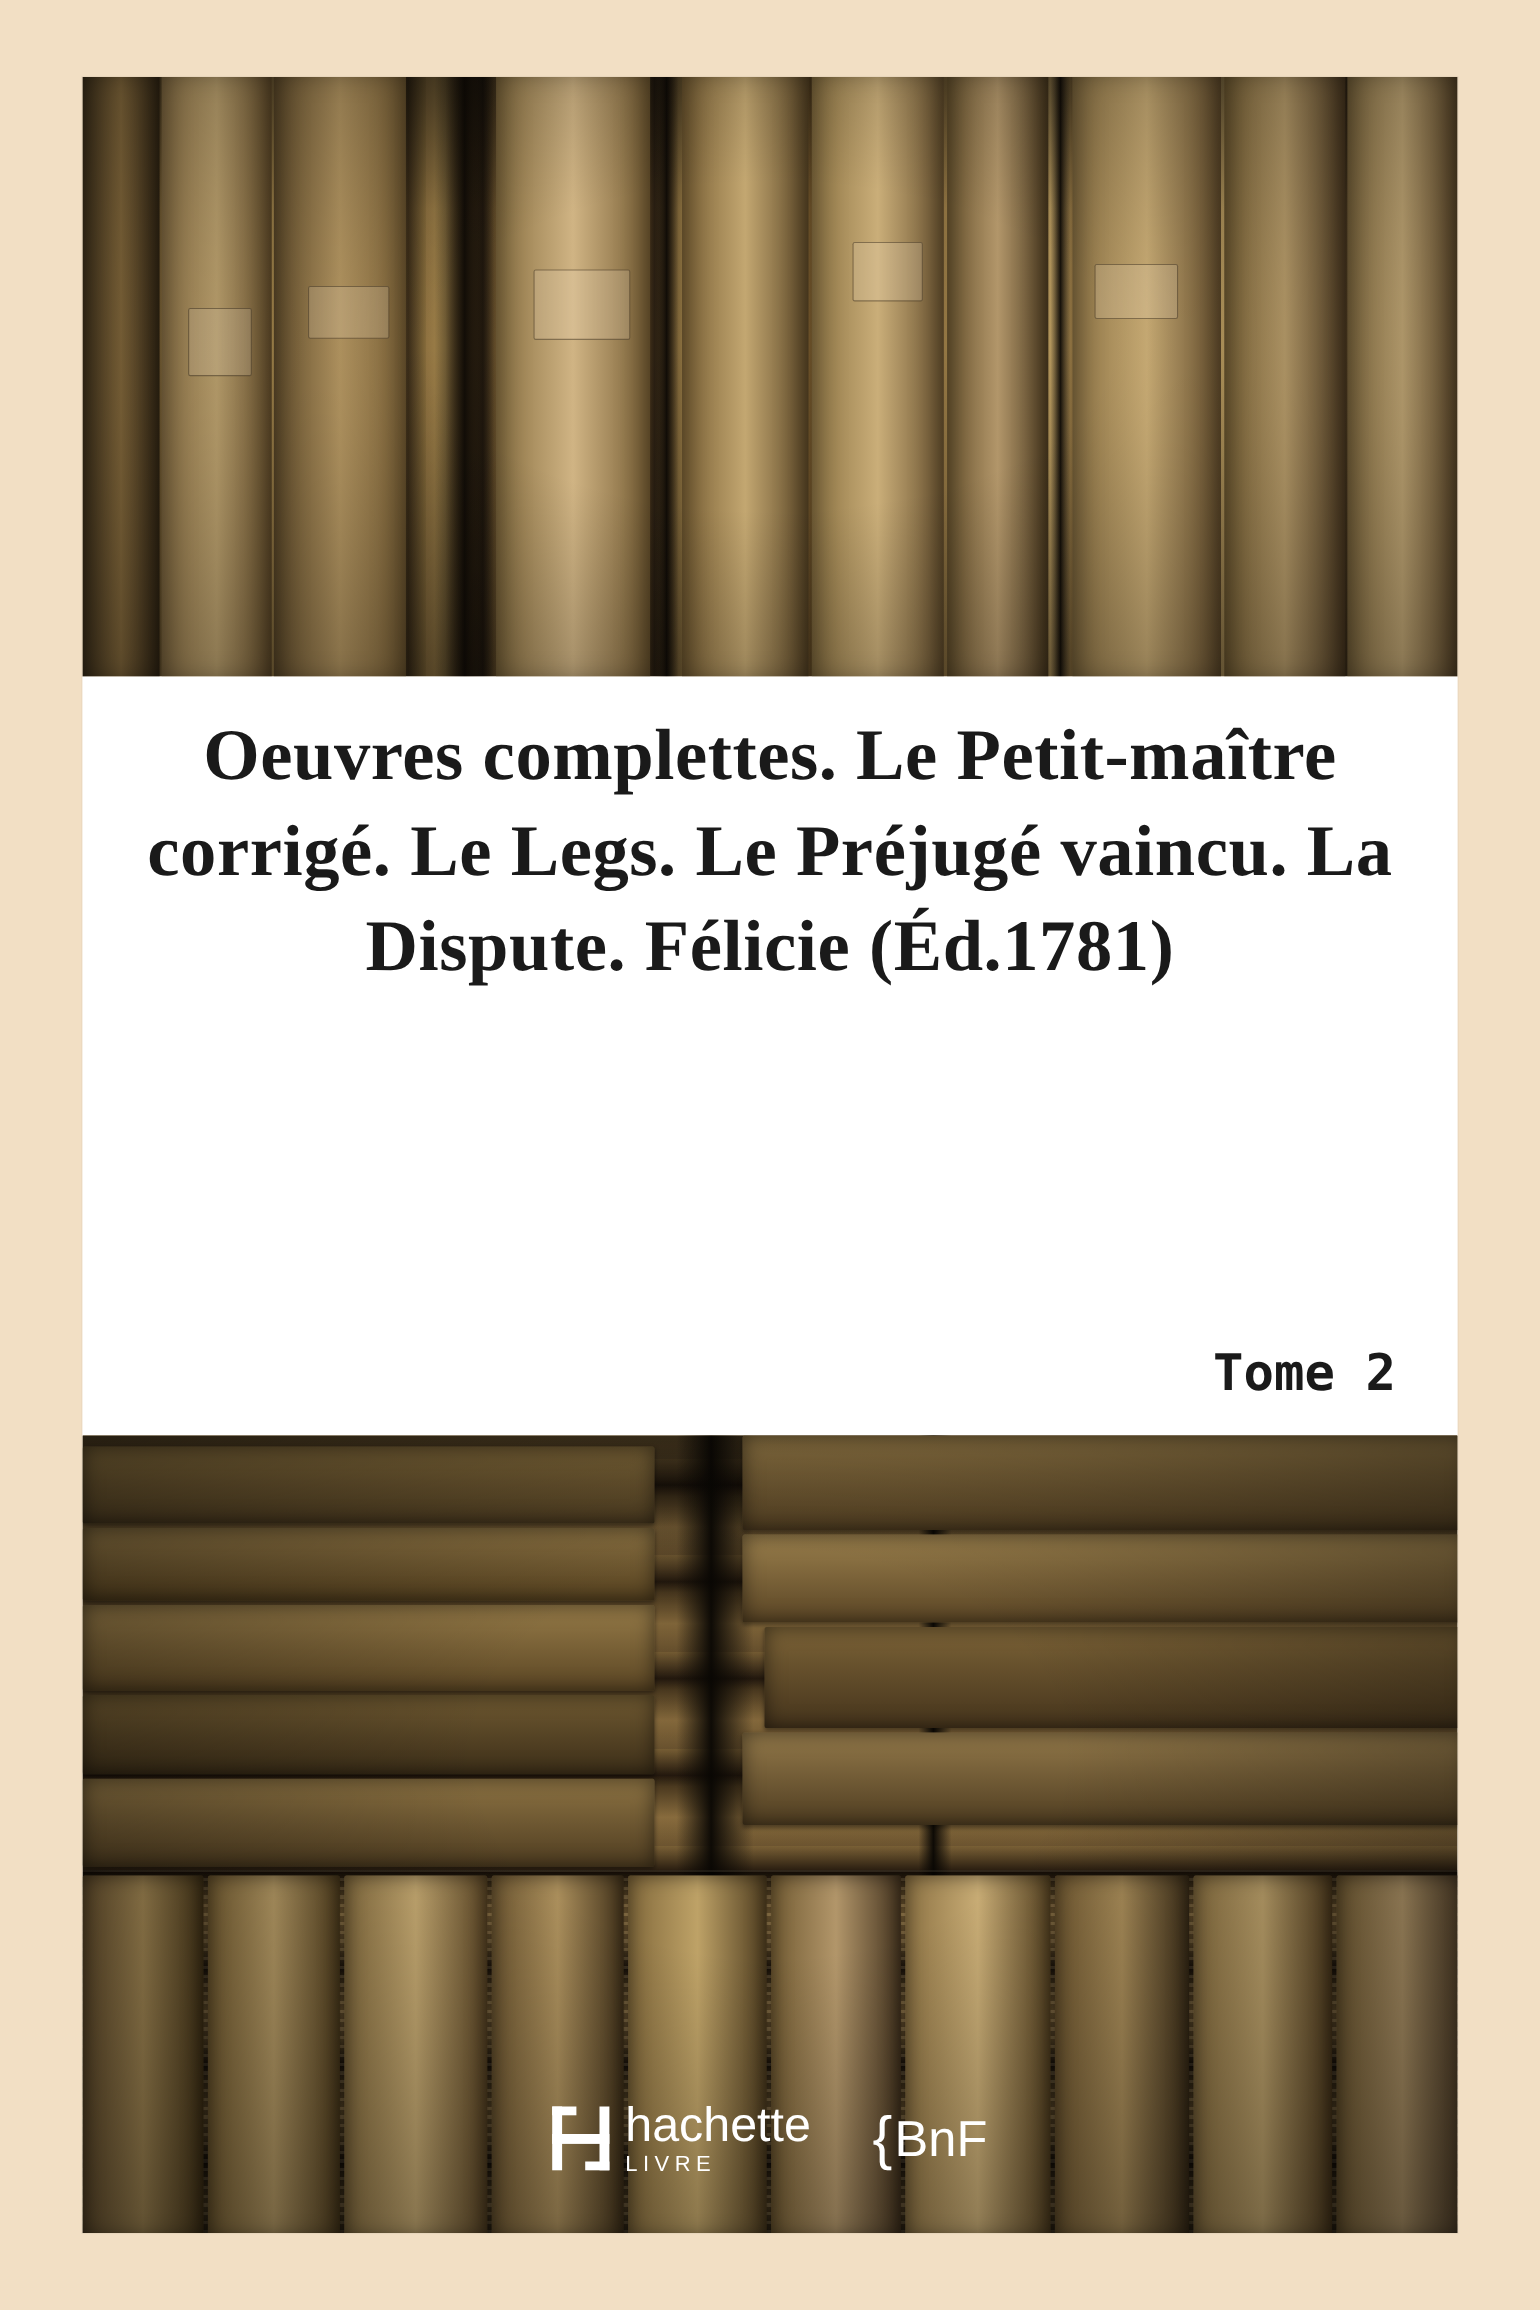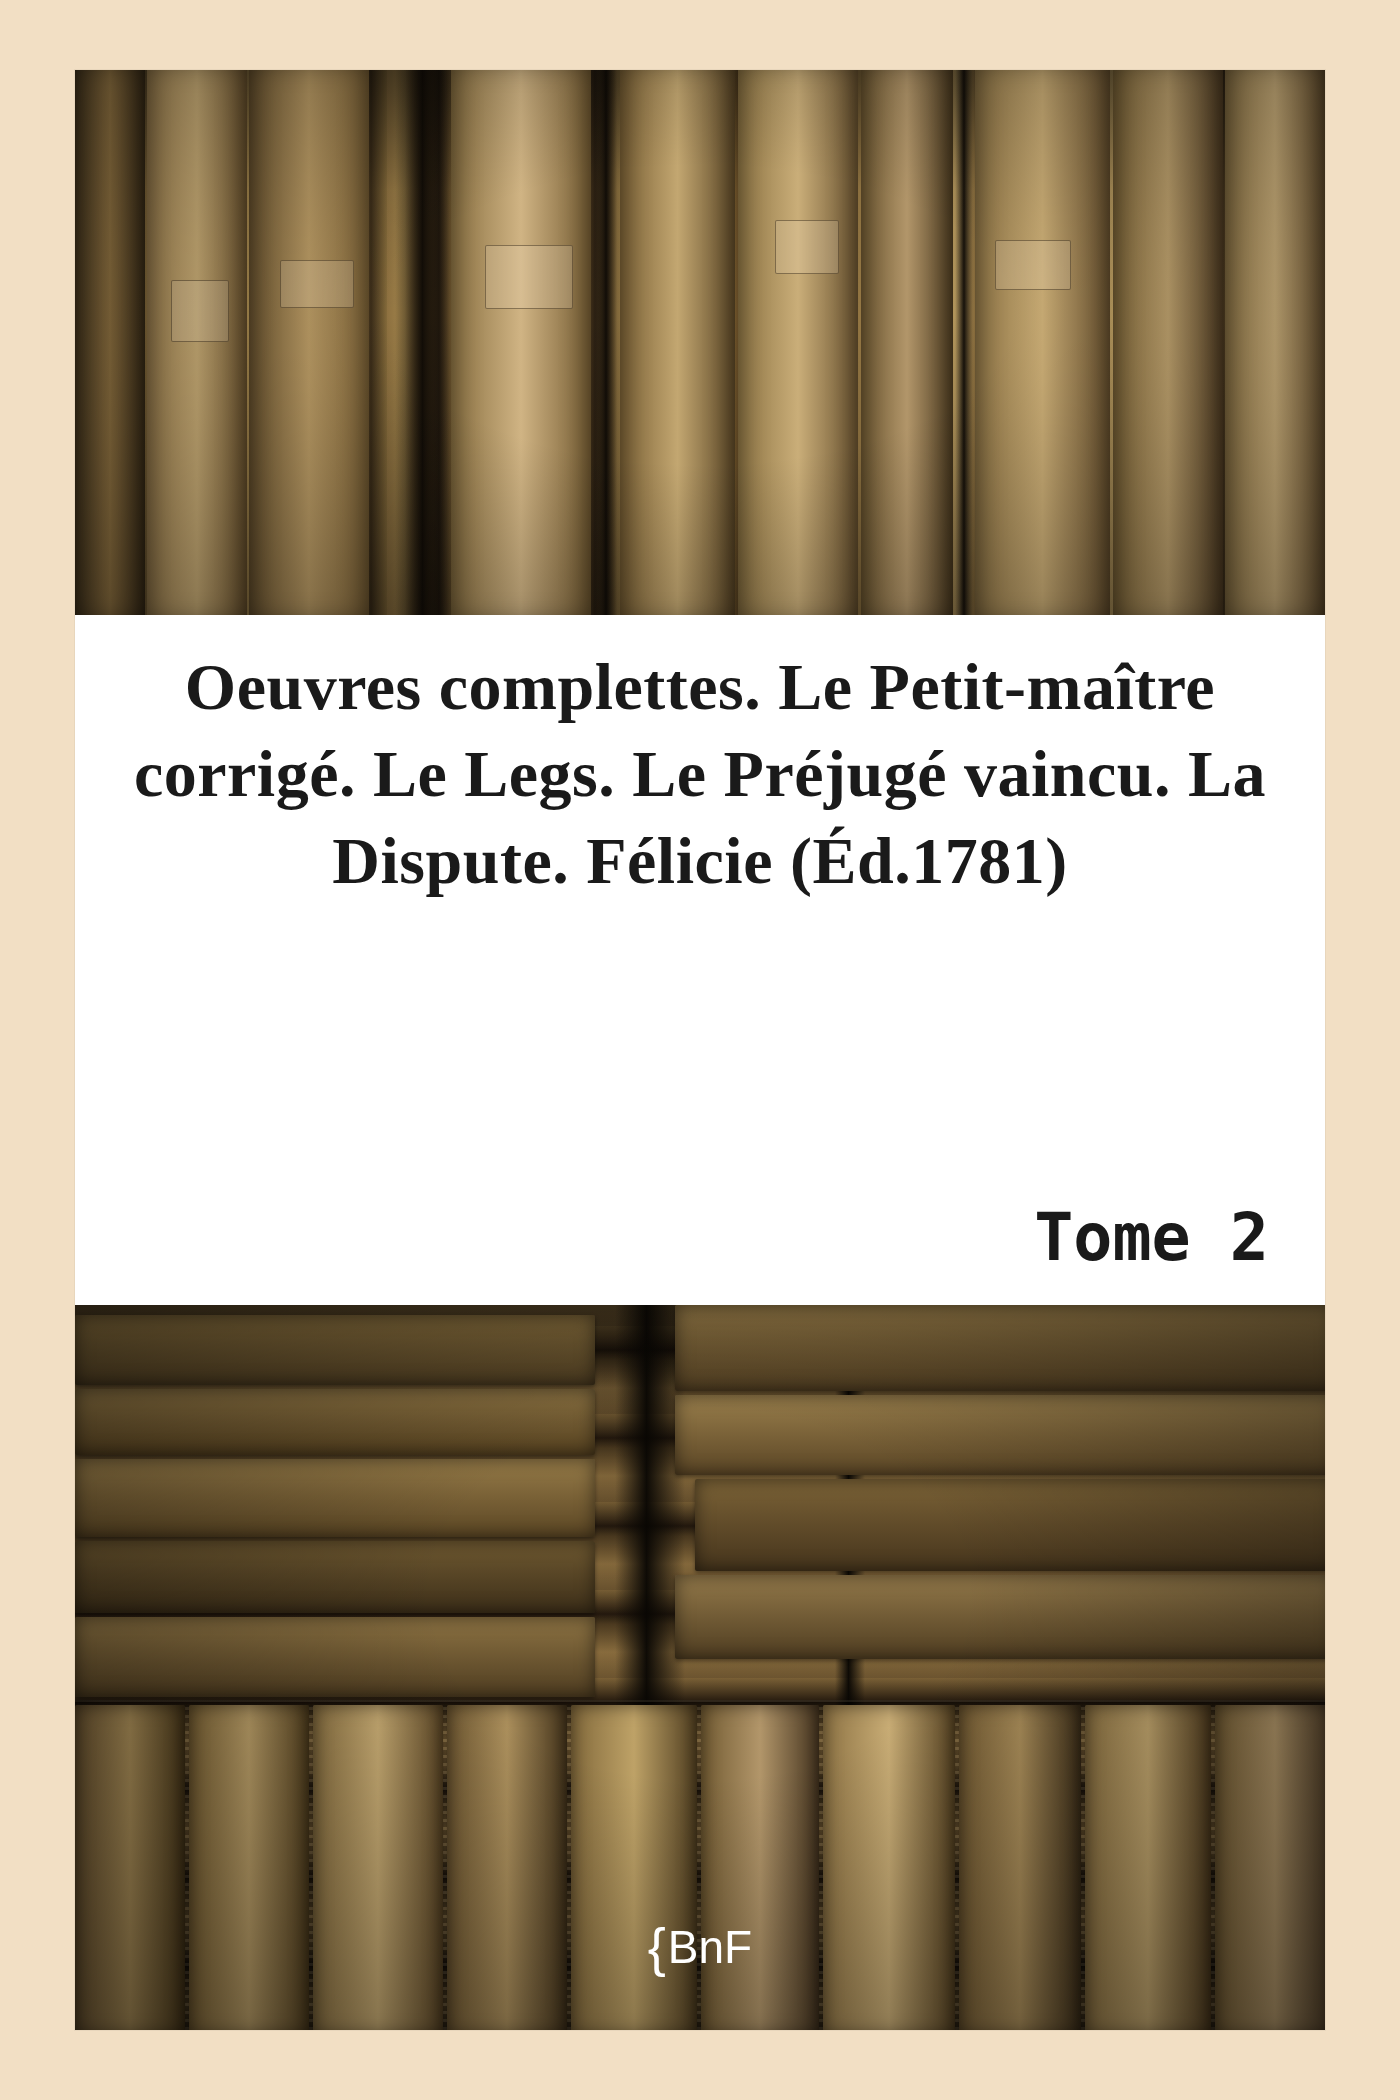--- a/index.html
+++ b/index.html
@@ -104,21 +104,21 @@
     text-align: center;
     margin: 0;
     letter-spacing: 0.5px;
   }
   .tome {
     position: absolute;
     right: 56px;
     bottom: 30px;
     font-family: "DejaVu Sans Mono", monospace;
     font-weight: bold;
-    font-size: 65px;
+    font-size: 46px;
     color: #1a1a1a;
   }
 
   
   .bottom-band {
     position: relative;
     height: 725px;
     overflow: hidden;
     background: #6a5430;
   }
@@ -275,20 +275,33 @@
       <div class="book" style="left:496px;top:400px;width:126px;height:330px;background:linear-gradient(90deg,#836a3c,#bea267,#503e20);"></div>
       <div class="book" style="left:626px;top:400px;width:118px;height:330px;background:linear-gradient(90deg,#735c33,#b2966a,#463520);"></div>
       <div class="book" style="left:748px;top:400px;width:132px;height:330px;background:linear-gradient(90deg,#8d7344,#c8ac75,#584423);"></div>
       <div class="book" style="left:884px;top:400px;width:122px;height:330px;background:linear-gradient(90deg,#6d5630,#a78b58,#3f301a);"></div>
       <div class="book" style="left:1010px;top:400px;width:126px;height:330px;background:linear-gradient(90deg,#876e40,#c2a66e,#543f20);"></div>
       <div class="book" style="left:1140px;top:400px;width:120px;height:330px;background:linear-gradient(90deg,#745d34,#b5996b,#453420);"></div>
 
       <div class="vignette"></div>
 
       <div class="logos">
+        <div class="hachette">
+          <div class="mark">
+            <span style="left:0;top:0;width:9px;height:58px;"></span>
+            <span style="right:0;top:0;width:9px;height:58px;"></span>
+            <span style="left:0;top:25px;width:52px;height:9px;"></span>
+            <span style="left:0;top:0;width:22px;height:8px;"></span>
+            <span style="right:0;bottom:0;width:22px;height:8px;"></span>
+          </div>
+          <div class="wordmark">
+            <div class="big">hachette</div>
+            <div class="small">LIVRE</div>
+          </div>
+        </div>
 
         <div class="bnf">
           <span class="brace">{</span>
           <span>BnF</span>
         </div>
       </div>
     </div>
 
   </div>
 </div>

